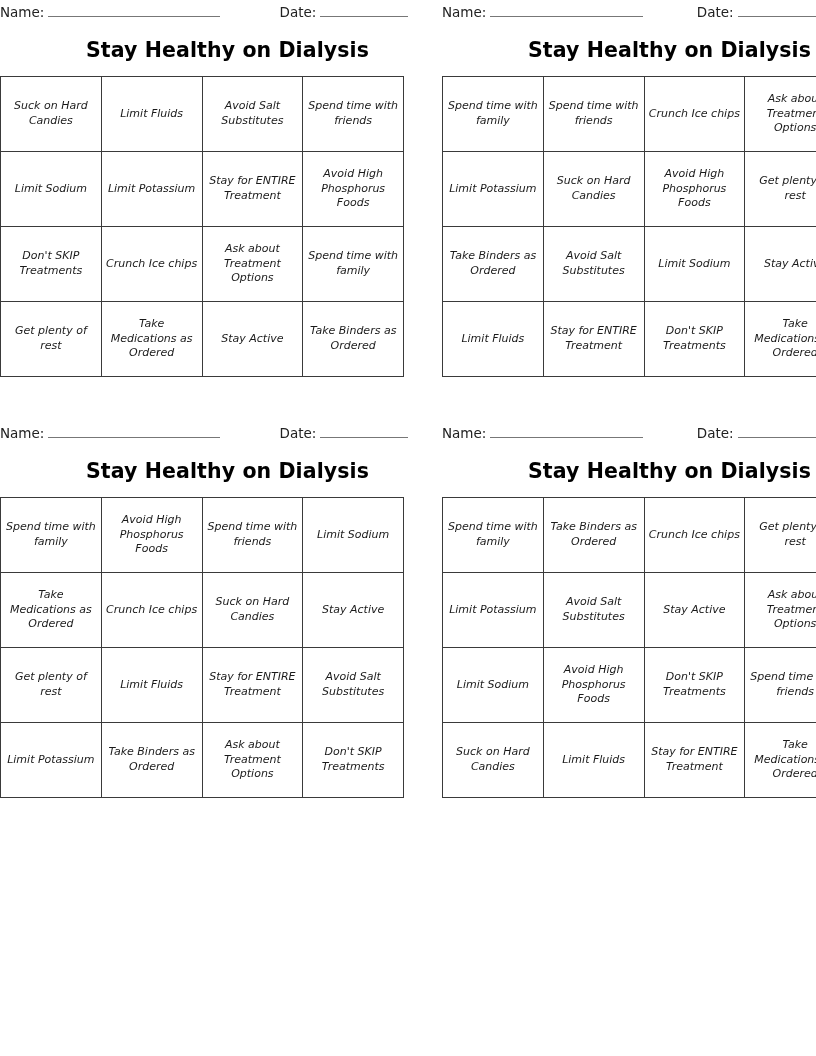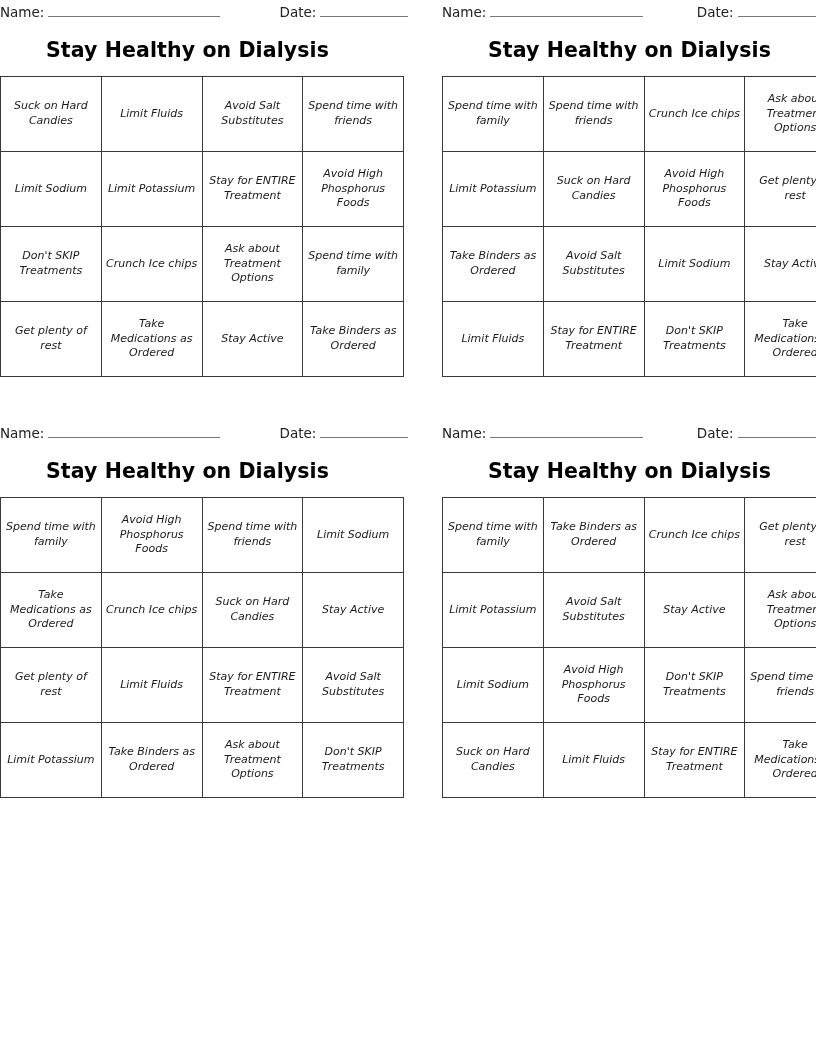--- a/index.html
+++ b/index.html
@@ -61,20 +61,21 @@
   .date-line { width: 88px; margin-left: 4px; }
   .meta-spacer { width: 60px; }
 
   .card-title {
     text-align: center;
     font-size: 20.5px;
     font-weight: bold;
     color: #000;
     margin: 14px 0 14px 0;
     letter-spacing: 0.1px;
+    padding-left: 40px;
   }
 
   table.bingo {
     border-collapse: collapse;
     table-layout: fixed;
     width: 375px;
     font-style: italic;
   }
   table.bingo td {
     border: 1px solid #3a3a3a;

